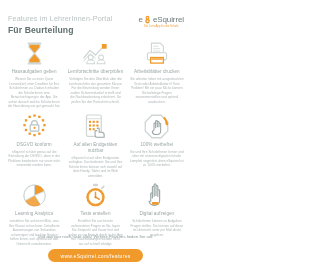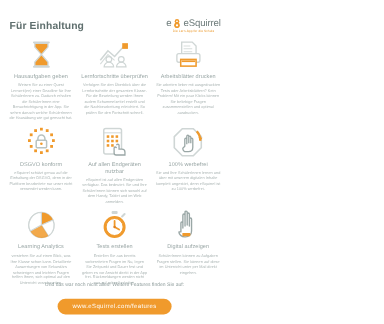--- a/index.html
+++ b/index.html
@@ -138,21 +138,22 @@
   }
   svg{display:block;}
 </style>
 </head>
 <body>
 
 <div class="page">
 
   <div class="header">
     <div class="titles">
-      <div class="title-main">Für Einhaltung</div>
+      <div class="title-sub">Features im LehrerInnen-Portal</div>
+      <div class="title-main">Für Beurteilung</div>
     </div>
     <div class="logo-box">
       <div class="logo-word">
         <span class="logo-e">e</span>
         <span class="logo-mark">
           <svg viewBox="0 0 20 20" width="9" height="9">
             <circle cx="10" cy="6" r="4.2" fill="#f09a2c"></circle>
             <circle cx="10" cy="13.5" r="5.2" fill="#f09a2c"></circle>
             <circle cx="10" cy="6" r="1.6" fill="#ffffff"></circle>
             <circle cx="10" cy="13.5" r="2.1" fill="#ffffff"></circle>

